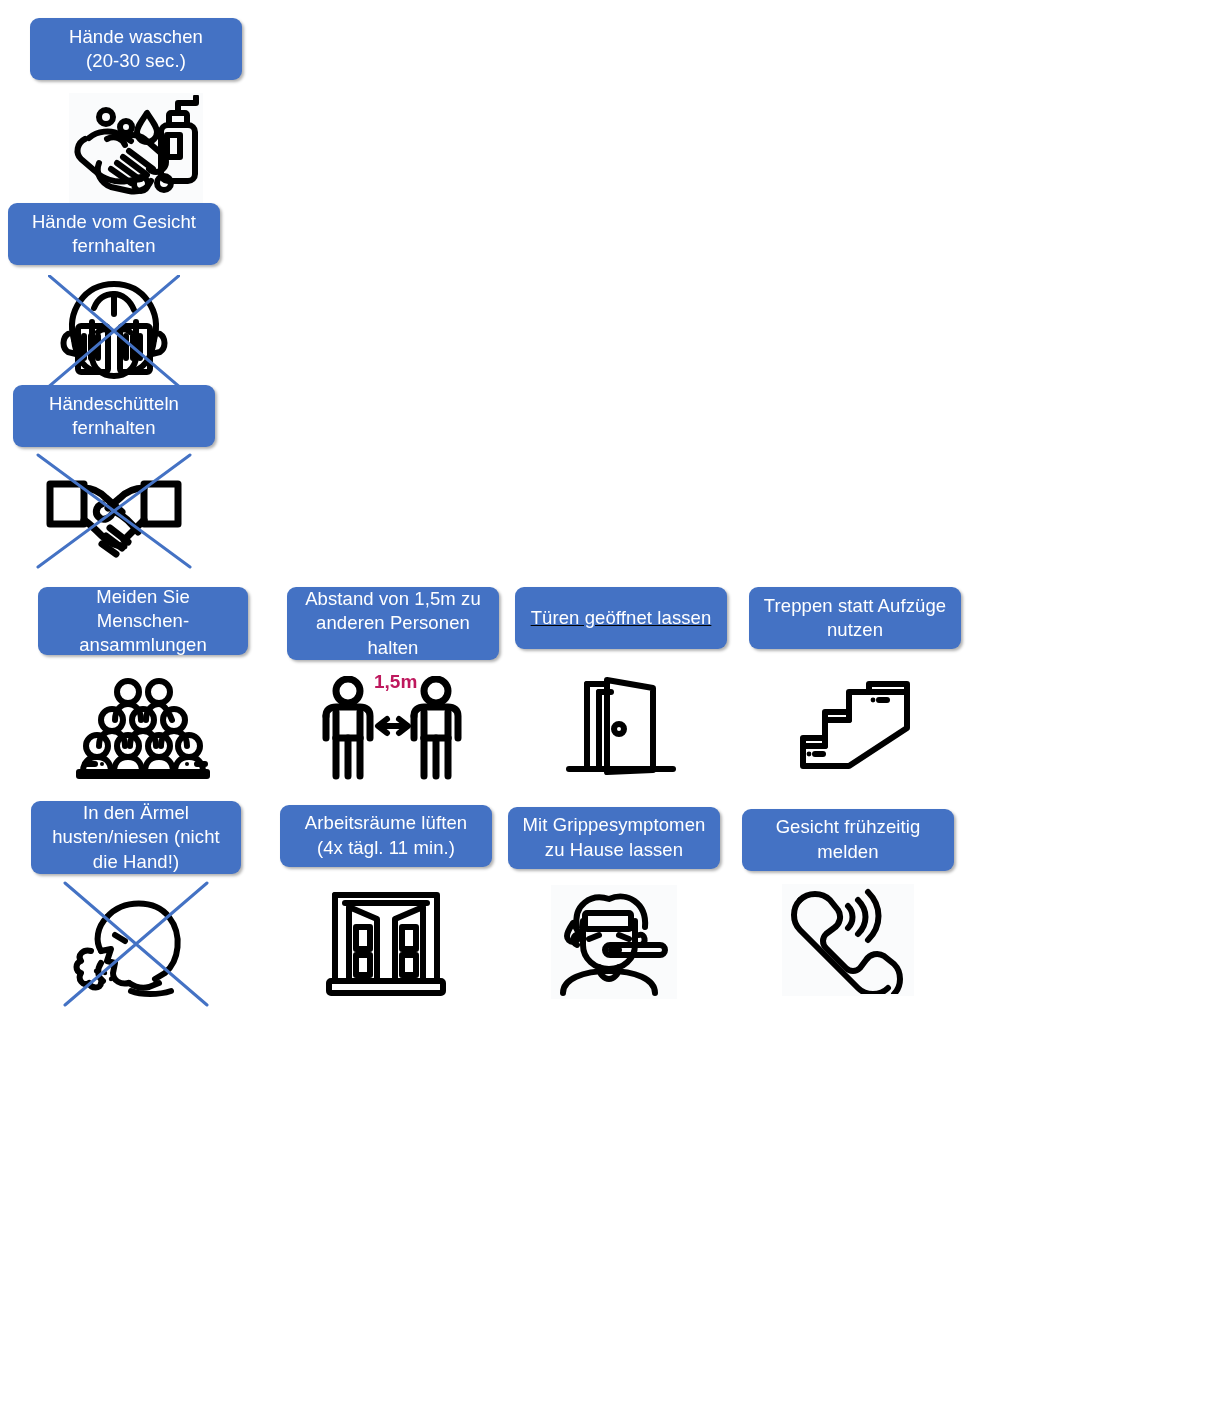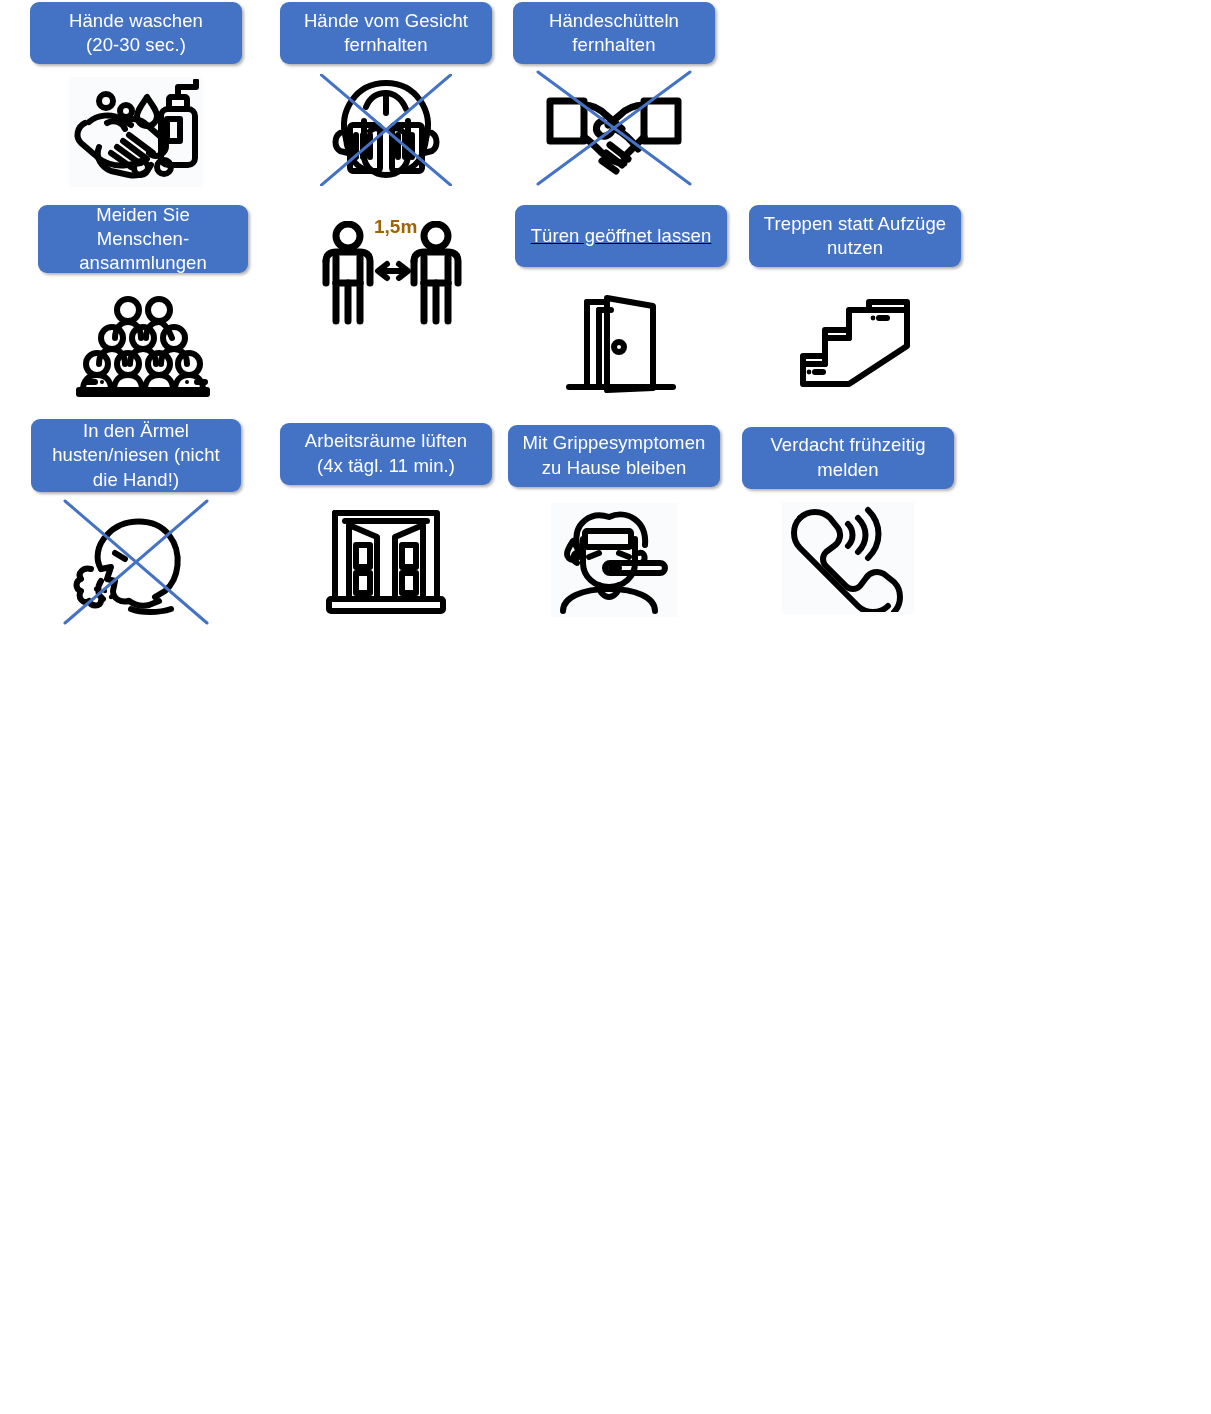--- a/index.html
+++ b/index.html
@@ -66,21 +66,21 @@
     display: flex;
     align-items: center;
     justify-content: center;
   }
   .icon-wrap svg { display: block; }
 
   
   .plate { background: #FAFBFC; }
 
   
-  .r1 { margin-top: 2px; }
+  .r1 { margin-top: 18px; flex-direction: column; }
   .r1 .label-box { width: 210px; height: 62px; }
   .r1 .icon-wrap { margin-top: 12px; height: 110px; }
 
   .r2 { margin-top: 19px; }
   .r2 .icon-wrap { margin-top: 18px; height: 110px; }
 
   .r3 { margin-top: 20px; }
   .r3 .icon-wrap { margin-top: 14px; height: 118px; }
 
   .h62  { height: 62px; }
@@ -229,20 +229,25 @@
 
             <path d="M4 96 L132 96 L132 100 L4 100 Z"></path>
             <path d="M10 88 L20 88 M122 88 L130 88"></path>
             <circle cx="27" cy="88" r="2" fill="#000" stroke="none"></circle>
             <circle cx="112" cy="88" r="2" fill="#000" stroke="none"></circle>
           </svg>
         </div>
       </div>
 
       <div class="cell" style="width:228px;">
+        <div class="label-box" style="width:212px;height:73px;">
+          <span>Abstand von 1,5m zu
+anderen Personen
+halten</span>
+        </div>
         <div class="icon-wrap" style="margin-top:13px;position:relative;">
           <svg width="146" height="104" viewBox="0 0 146 104" fill="none" stroke="#000" stroke-width="7" stroke-linecap="round" stroke-linejoin="round">
 
             <circle cx="28" cy="15" r="12"></circle>
             <path d="M6 40 C6 34 10 31 16 31 L40 31 C46 31 50 34 50 40 L50 62"></path>
             <path d="M6 40 L6 62"></path>
             <path d="M16 36 L16 62 M40 36 L40 62"></path>
             <path d="M16 62 L16 100 M28 62 L28 100 M40 62 L40 100"></path>
             <path d="M16 62 L40 62"></path>
 
@@ -250,21 +255,21 @@
             <path d="M94 40 C94 34 98 31 104 31 L128 31 C134 31 138 34 138 40 L138 62"></path>
             <path d="M94 40 L94 62"></path>
             <path d="M104 36 L104 62 M128 36 L128 62"></path>
             <path d="M104 62 L104 100 M116 62 L116 100 M128 62 L128 100"></path>
             <path d="M104 62 L128 62"></path>
 
             <path d="M60 50 L86 50" stroke-width="6"></path>
             <path d="M67 43 L58 50 L67 57" stroke-width="6"></path>
             <path d="M79 43 L88 50 L79 57" stroke-width="6"></path>
           </svg>
-          <span style="position:absolute;left:54px;top:-2px;font-size:19px;font-weight:bold;color:#a16207;font-family:'Liberation Sans',sans-serif;">1,5m</span>
+          <span style="position:absolute;left:54px;top:-2px;font-size:19px;font-weight:bold;color:#be185d;font-family:'Liberation Sans',sans-serif;">1,5m</span>
         </div>
       </div>
 
       <div class="cell" style="width:228px;text-decoration:underline;">
         <div class="label-box" style="width:212px;height:62px;">
           <span>Türen geöffnet lassen</span>
         </div>
         <div class="icon-wrap" style="margin-top:22px;">
           <svg width="120" height="104" viewBox="0 0 120 104" fill="none" stroke="#000" stroke-width="6" stroke-linecap="round" stroke-linejoin="round">
 
@@ -362,21 +367,21 @@
             <rect x="77" y="66" width="14" height="20"></rect>
 
             <path d="M20 14 L102 14"></path>
           </svg>
         </div>
       </div>
 
       <div class="cell" style="width:228px;">
         <div class="label-box" style="width:212px;height:62px;">
           <span>Mit Grippesymptomen
-zu Hause bleiben</span>
+zu Hause lassen</span>
         </div>
         <div class="icon-wrap" style="margin-top:14px;">
           <span class="plate" style="padding:2px;">
             <svg width="122" height="110" viewBox="0 0 122 110" fill="none" stroke="#000" stroke-width="6" stroke-linecap="round" stroke-linejoin="round">
 
               <path d="M24 40 C20 18 38 6 56 12 C74 4 94 16 92 40"></path>
 
               <path d="M30 34 L30 58 C30 72 42 82 56 82 C70 82 82 72 82 58 L82 34"></path>
 
               <path d="M26 48 C20 46 18 56 24 58"></path>
@@ -394,21 +399,21 @@
 
               <path d="M46 80 C46 88 52 92 56 92 C60 92 66 88 66 80"></path>
               <path d="M10 106 C10 92 30 84 56 84 C82 84 102 92 102 106"></path>
             </svg>
           </span>
         </div>
       </div>
 
       <div class="cell" style="width:240px;">
         <div class="label-box" style="width:212px;height:62px;">
-          <span>Verdacht frühzeitig
+          <span>Gesicht frühzeitig
 melden</span>
         </div>
         <div class="icon-wrap" style="margin-top:10px;">
           <span class="plate" style="padding:2px;">
             <svg width="128" height="108" viewBox="0 0 128 108" fill="none" stroke="#000" stroke-width="6" stroke-linecap="round" stroke-linejoin="round">
 
               <path d="M16 14 C24 6 38 6 46 14 L54 24 C58 30 56 38 50 42 L42 48 C38 52 38 58 42 62
                        L62 82 C66 86 72 86 76 82 L82 74 C86 68 94 66 100 70 L110 78
                        C118 86 118 100 110 108"></path>
               <path d="M16 14 C8 22 8 36 16 44 L74 102 C82 110 96 110 104 102"></path>

